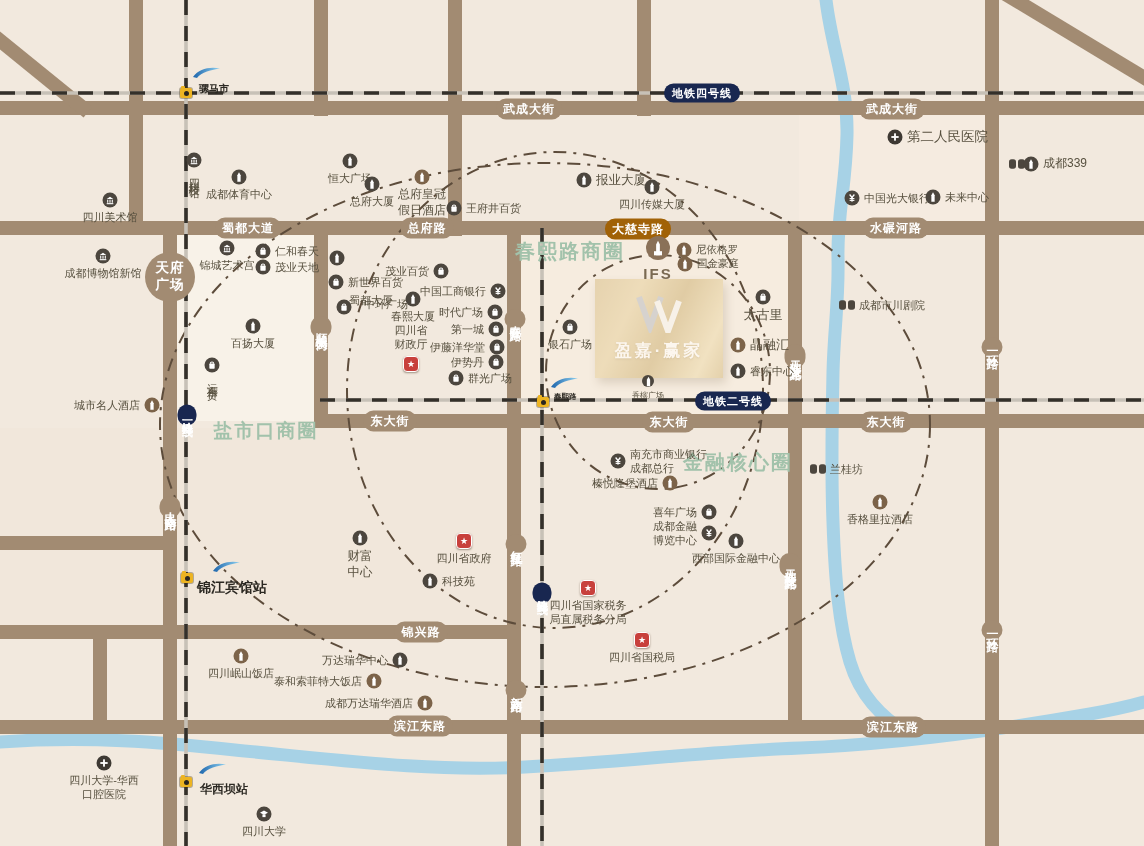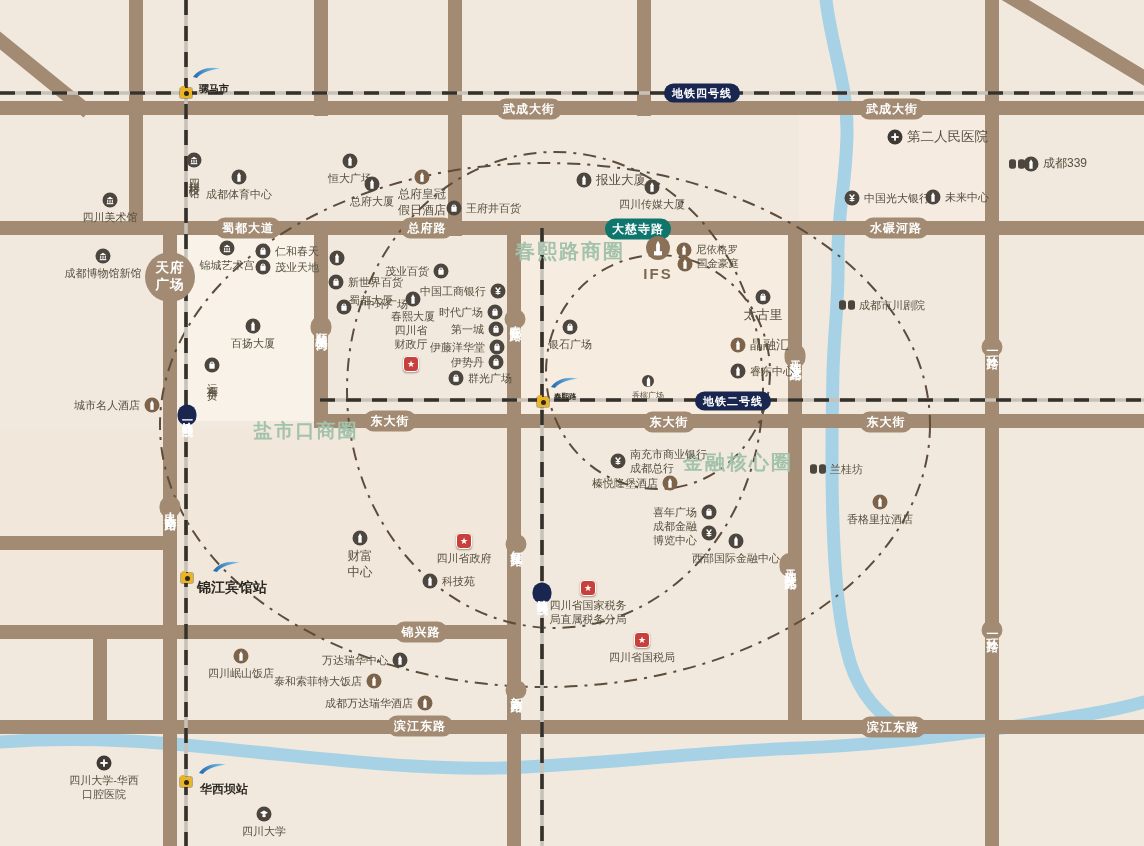--- a/index.html
+++ b/index.html
@@ -41,20 +41,27 @@
   .property{position:absolute;background:linear-gradient(115deg,#cdb072 0%,#dfc68b 28%,#c2a25c 55%,#e7d29c 84%,#c9ac6a 100%);
             box-shadow:3px 5px 9px rgba(90,70,40,.38);display:flex;flex-direction:column;
             align-items:center;justify-content:center;}
   .pname{color:#fff;font-size:17px;font-weight:bold;letter-spacing:3px;margin-top:6px;white-space:nowrap;
          text-shadow:0 1px 2px rgba(120,90,30,.4);}
 </style>
 </head>
 <body>
 
 <div id="map" style="background: rgb(242, 233, 222);">
+  <div class="property" style="left: 595px; top: 279px; width: 128px; height: 99px;">
+    <svg width="52" height="38" viewBox="0 0 52 38">
+      <polyline points="6,2 17,32 28,2" fill="none" stroke="#aab0b8" stroke-width="6"></polyline>
+      <polyline points="24,6 35,36 46,6" fill="none" stroke="#f4f4f2" stroke-width="6"></polyline>
+    </svg>
+    <div class="pname">盈嘉·赢家</div>
+  </div>
 <div class="tint" style="left: 170px; top: 235px; width: 144px; height: 186px; background: rgba(255, 252, 245, 0.45);"></div>
     <div class="tint" style="left: 521px; top: 235px; width: 274px; height: 180px; background: rgba(250, 238, 224, 0.55);"></div>
     <div class="tint" style="left: 799px; top: 115px; width: 186px; height: 106px; background: rgba(248, 236, 226, 0.55);"></div>
     <div class="tint" style="left: 0px; top: 428px; width: 507px; height: 204px; background: rgba(240, 230, 216, 0.5);"></div>
     <svg width="1144" height="846" viewBox="0 0 1144 846" class="base">
       <path d="M826 0 C832 50 848 85 847 135 C846 185 837 215 838 258 C839 300 834 330 833 372 C832 420 831 470 833 522 C835 580 839 625 850 662 C860 695 880 716 908 734" fill="none" stroke="#a7d2e6" stroke-width="13" stroke-linecap="round"></path>
       <path d="M0 742 C90 736 160 742 235 750 C340 760 430 772 525 767 C625 762 700 752 800 748 C905 744 1010 728 1090 714 C1112 710 1130 706 1144 702" fill="none" stroke="#a7d2e6" stroke-width="13" stroke-linecap="round"></path>
       <line x1="0" y1="108" x2="1144" y2="108" stroke="#a28b72" stroke-width="14"></line>
       <line x1="0" y1="228" x2="1144" y2="228" stroke="#a28b72" stroke-width="14"></line>
       <line x1="314" y1="421" x2="1144" y2="421" stroke="#a28b72" stroke-width="14"></line>
@@ -82,21 +89,21 @@
       <line x1="186" y1="0" x2="186" y2="846" stroke="#34302a" stroke-width="3.6" stroke-dasharray="15 11"></line>
       <line x1="320" y1="400" x2="1144" y2="400" stroke="#c7c1b7" stroke-width="3.6"></line>
       <line x1="320" y1="400" x2="1144" y2="400" stroke="#34302a" stroke-width="3.6" stroke-dasharray="15 11"></line>
       <line x1="542" y1="228" x2="542" y2="846" stroke="#c7c1b7" stroke-width="3.6"></line>
       <line x1="542" y1="228" x2="542" y2="846" stroke="#34302a" stroke-width="3.6" stroke-dasharray="15 11"></line>
     </svg>
     <div class="roadlbl" style="left: 529px; top: 109px; background: rgb(162, 139, 114);">武成大街</div>
     <div class="roadlbl" style="left: 892px; top: 109px; background: rgb(162, 139, 114);">武成大街</div>
     <div class="roadlbl" style="left: 248px; top: 228px; background: rgb(162, 139, 114);">蜀都大道</div>
     <div class="roadlbl" style="left: 427px; top: 228px; background: rgb(162, 139, 114);">总府路</div>
-    <div class="roadlbl" style="left: 638px; top: 229px; background: #0f766e;">大慈寺路</div>
+    <div class="roadlbl" style="left: 638px; top: 229px; background: #a16207;">大慈寺路</div>
     <div class="roadlbl" style="left: 896px; top: 228px; background: rgb(162, 139, 114);">水碾河路</div>
     <div class="roadlbl" style="left: 390px; top: 421px; background: rgb(162, 139, 114);">东大街</div>
     <div class="roadlbl" style="left: 669px; top: 422px; background: rgb(162, 139, 114);">东大街</div>
     <div class="roadlbl" style="left: 886px; top: 422px; background: rgb(162, 139, 114);">东大街</div>
     <div class="roadlbl" style="left: 421px; top: 632px; background: rgb(162, 139, 114);">锦兴路</div>
     <div class="roadlbl" style="left: 420px; top: 726px; background: rgb(162, 139, 114);">滨江东路</div>
     <div class="roadlbl" style="left: 893px; top: 727px; background: rgb(162, 139, 114);">滨江东路</div>
     <div class="roadlbl vert" style="left: 321px; top: 327px; background: rgb(162, 139, 114);">顺城大街</div>
     <div class="roadlbl vert" style="left: 515px; top: 319px; background: rgb(162, 139, 114);">春熙路</div>
     <div class="roadlbl vert" style="left: 516px; top: 544px; background: rgb(162, 139, 114);">红星路</div>
@@ -106,21 +113,21 @@
     <div class="roadlbl vert" style="left: 790px; top: 565px; background: rgb(162, 139, 114);">天仙桥北路</div>
     <div class="roadlbl vert" style="left: 992px; top: 347px; background: rgb(162, 139, 114);">一环路</div>
     <div class="roadlbl vert" style="left: 992px; top: 630px; background: rgb(162, 139, 114);">一环路</div>
     <div class="plaza" style="left: 170px; top: 277px; width: 50px; height: 50px; background: rgb(162, 139, 114);">天府
 广场</div>
     <div class="metropill" style="left: 702px; top: 93px; background: rgb(25, 39, 80);">地铁四号线</div>
     <div class="metropill vert" style="left: 187px; top: 415px; background: rgb(25, 39, 80);">地铁一号线</div>
     <div class="metropill" style="left: 733px; top: 401px; background: rgb(25, 39, 80);">地铁二号线</div>
     <div class="metropill vert" style="left: 542px; top: 593px; background: rgb(25, 39, 80);">地铁三号线</div>
     <div class="zone" style="left: 570px; top: 251px; font-size: 20px; color: rgb(162, 194, 171);">春熙路商圈</div>
-    <div class="zone" style="left: 266px; top: 431px; font-size: 19px; color: rgb(162, 194, 171); margin-left: 40px;">盐市口商圈</div>
+    <div class="zone" style="left: 266px; top: 431px; font-size: 19px; color: rgb(162, 194, 171);">盐市口商圈</div>
     <div class="zone" style="left: 738px; top: 462px; font-size: 20px; color: rgb(162, 194, 171);">金融核心圈</div>
     <div class="picon museum" style="left: 194px; top: 160px;">
       <svg viewBox="0 0 12 12">
         <path d="M2.4 5 L6 2.4 L9.6 5 Z" fill="#fff"></path>
         <rect x="2.9" y="5.6" width="1.2" height="3.4" fill="#fff"></rect>
         <rect x="5.4" y="5.6" width="1.2" height="3.4" fill="#fff"></rect>
         <rect x="7.9" y="5.6" width="1.2" height="3.4" fill="#fff"></rect>
         <rect x="2.4" y="9.4" width="7.2" height="1.2" fill="#fff"></rect>
       </svg>
     </div>

